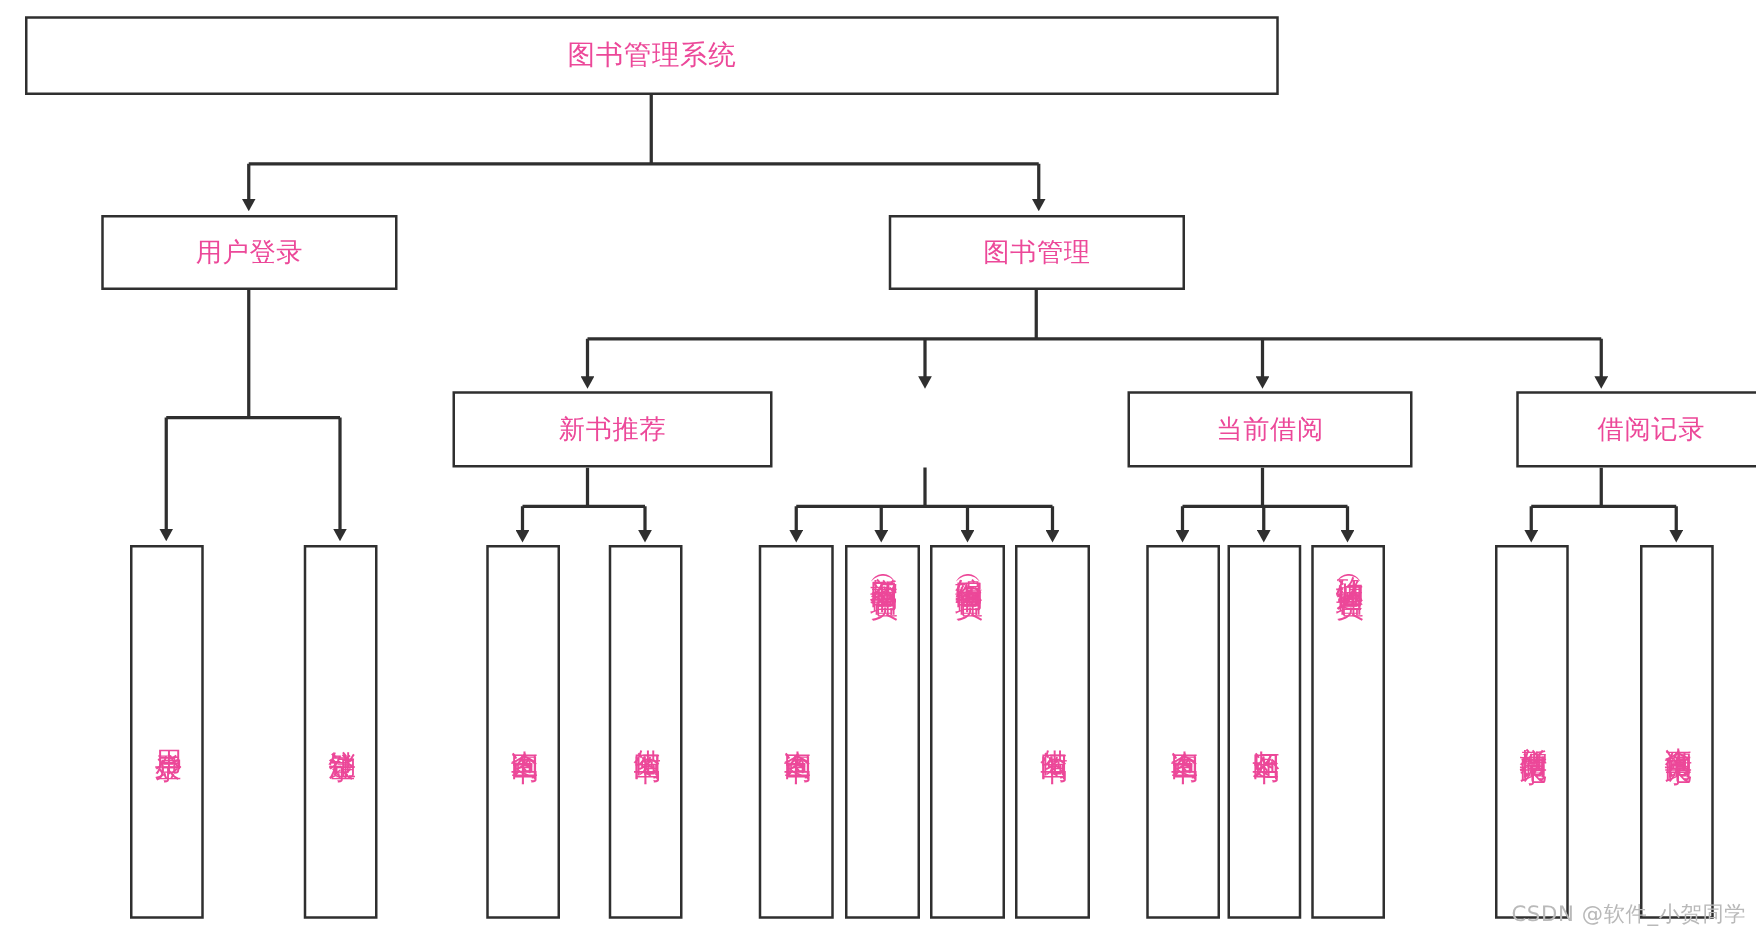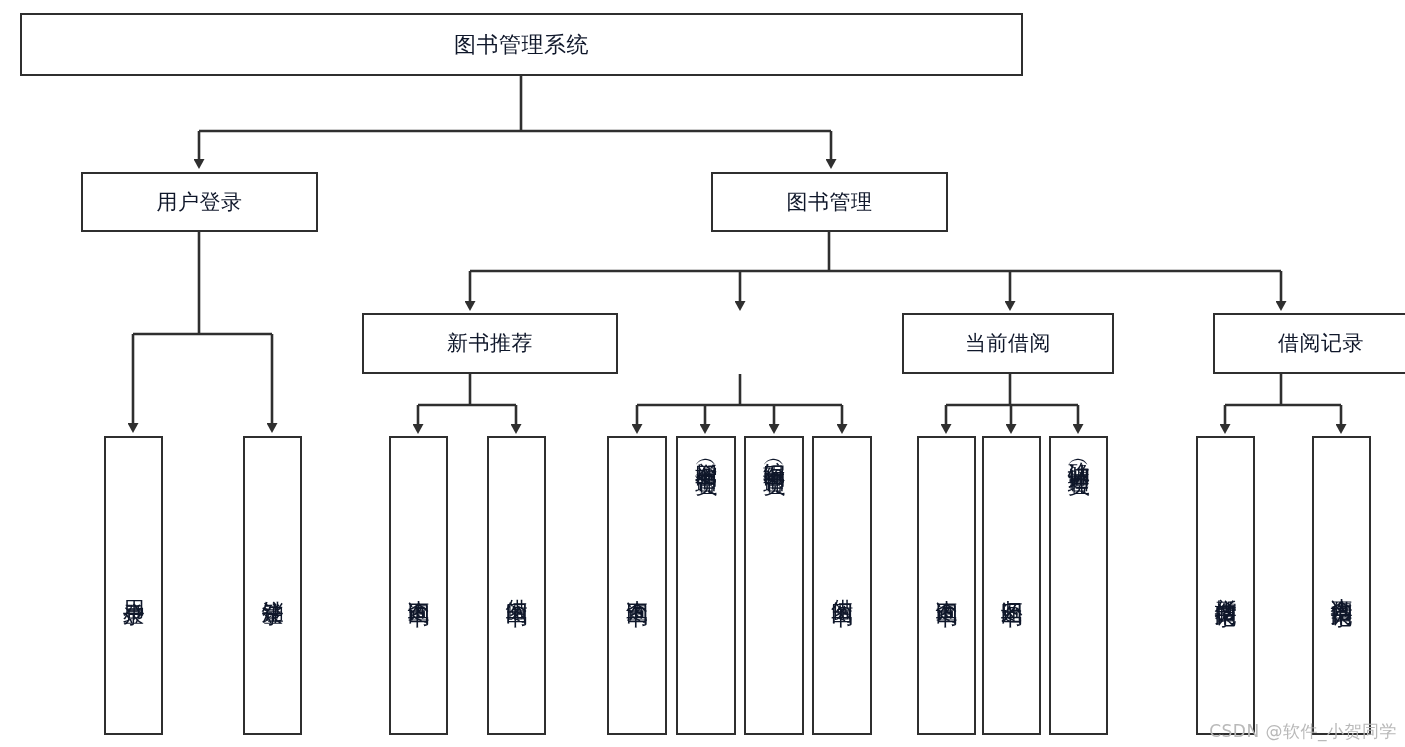--- a/index.html
+++ b/index.html
@@ -24,21 +24,21 @@
     pointer-events: none;
   }
   .node {
     position: absolute;
     box-sizing: border-box;
     border: 2px solid #2f2f2f;
     background: #ffffff;
     display: flex;
     align-items: center;
     justify-content: center;
-    color: #0f172a;
+    color: #ec4899;
   }
   .node .label {
     display: block;
     text-align: center;
     line-height: 1.18;
     white-space: nowrap;
   }
   
   .node.horiz .label {
     font-size: 21px;
@@ -137,21 +137,21 @@
   <div class="node horiz" style="left:81px; top:172px; width:237px; height:60px;">
     <span class="label">用户登录</span>
   </div>
   <div class="node horiz" style="left:711px; top:172px; width:237px; height:60px;">
     <span class="label">图书管理</span>
   </div>
 
   <div class="node horiz" style="left:362px; top:313px; width:256px; height:61px;">
     <span class="label">新书推荐</span>
   </div>
-  <div class="node horiz" style="left:902px; top:313px; width:212px; height:61px;">
+  <div class="node horiz" style="left:902px; top:313px; width:228px; height:61px;">
     <span class="label">当前借阅</span>
   </div>
   <div class="node horiz" style="left:1173px; top:313px; width:216px; height:61px;margin-left:40px;">
     <span class="label">借阅记录</span>
   </div>
 
   <div class="node vert" style="left:104px; top:436px; width:59px; height:299px;">
     <span class="label">用户登录</span>
   </div>
   <div class="node vert" style="left:243px; top:436px; width:59px; height:299px;">

